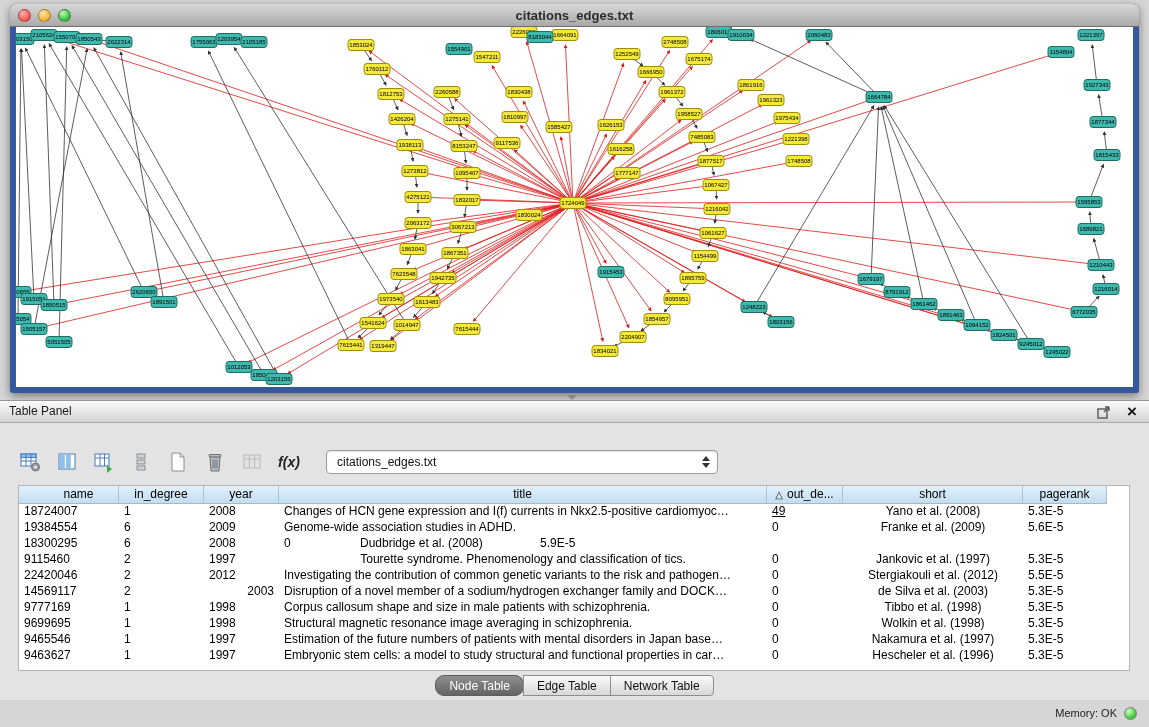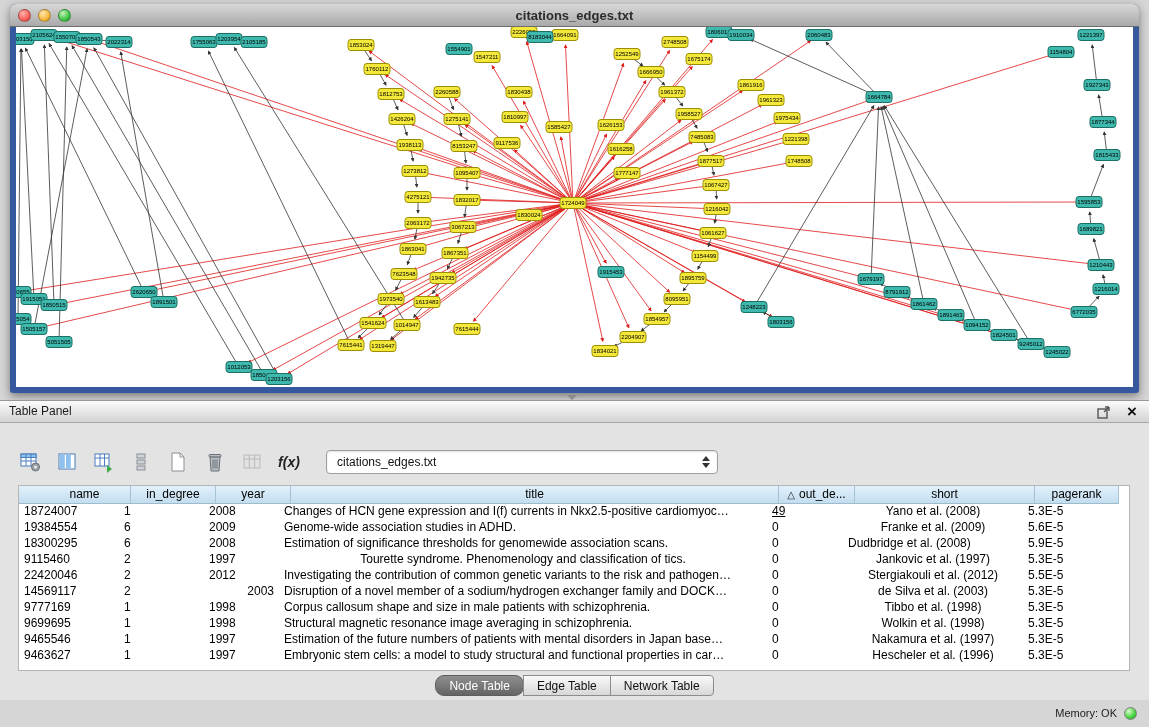--- a/index.html
+++ b/index.html
@@ -749,21 +749,21 @@
         <span>citations_edges.txt</span>
         <span class="arrows">
             <i class="up"></i>
             <i class="dn"></i>
           </span>
       </div>
     </div>
 
     <div class="table-wrap">
       <div class="thead" id="t-head">
-          <div class="th" style="width: 112px; padding-left: 20px;"><span>name</span></div>
+          <div class="th" style="width: 100px; padding-left: 20px;"><span>name</span></div>
           <div class="th" style="width: 85px;"><span>in_degree</span></div>
           <div class="th" style="width: 75px;"><span>year</span></div>
           <div class="th" style="width: 488px;"><span>title</span></div>
           <div class="th" style="width: 76px;"><span class="sort">△</span><span>out_de...</span></div>
           <div class="th" style="width: 180px;"><span>short</span></div>
           <div class="th" style="width: 84px;"><span>pagerank</span></div>
         </div>
       <div class="tbody" id="t-body">
           <div class="tr">
             <div class="td" style="width: 100px; text-align: left;">18724007</div>
@@ -780,21 +780,20 @@
             <div class="td" style="width: 75px; text-align: left;">2009</div>
             <div class="td" style="width: 488px; text-align: left;">Genome-wide association studies in ADHD.</div>
             <div class="td" style="width: 76px; text-align: left;">0</div>
             <div class="td" style="width: 180px; text-align: center;">Franke et al. (2009)</div>
             <div class="td" style="width: 84px; text-align: left;">5.6E-5</div>
           </div>
           <div class="tr">
             <div class="td" style="width: 100px; text-align: left;">18300295</div>
             <div class="td" style="width: 85px; text-align: left;">6</div>
             <div class="td" style="width: 75px; text-align: left;">2008</div>
-            <div class="td" style="width: 488px; text-align: left;">Estimation of significance thresholds for genomewide association scans.</div>
             <div class="td" style="width: 76px; text-align: left;">0</div>
             <div class="td" style="width: 180px; text-align: left;">Dudbridge et al. (2008)</div>
             <div class="td" style="width: 84px; text-align: left;">5.9E-5</div>
           </div>
           <div class="tr">
             <div class="td" style="width: 100px; text-align: left;">9115460</div>
             <div class="td" style="width: 85px; text-align: left;">2</div>
             <div class="td" style="width: 75px; text-align: left;">1997</div>
             <div class="td" style="width: 488px; text-align: center;">Tourette syndrome. Phenomenology and classification of tics.</div>
             <div class="td" style="width: 76px; text-align: left;">0</div>

